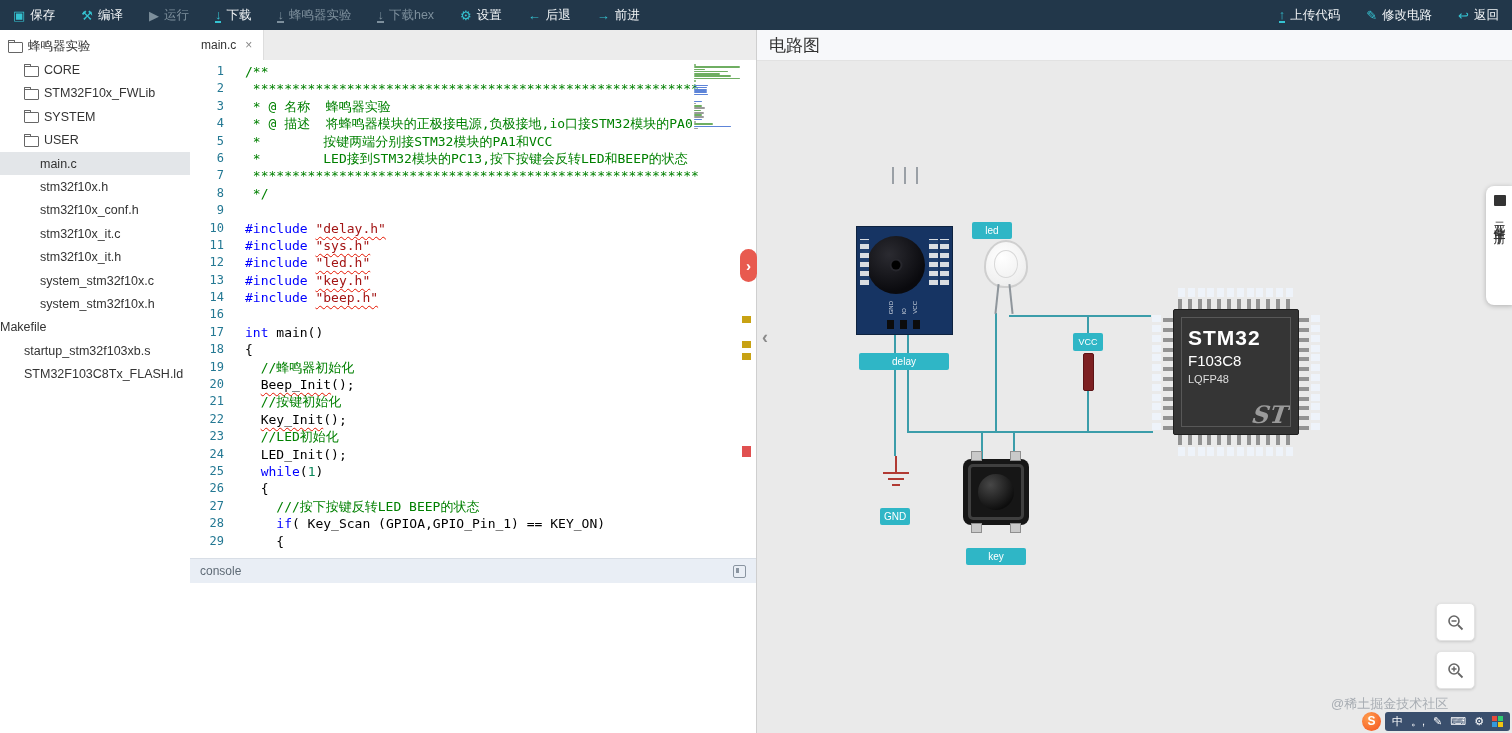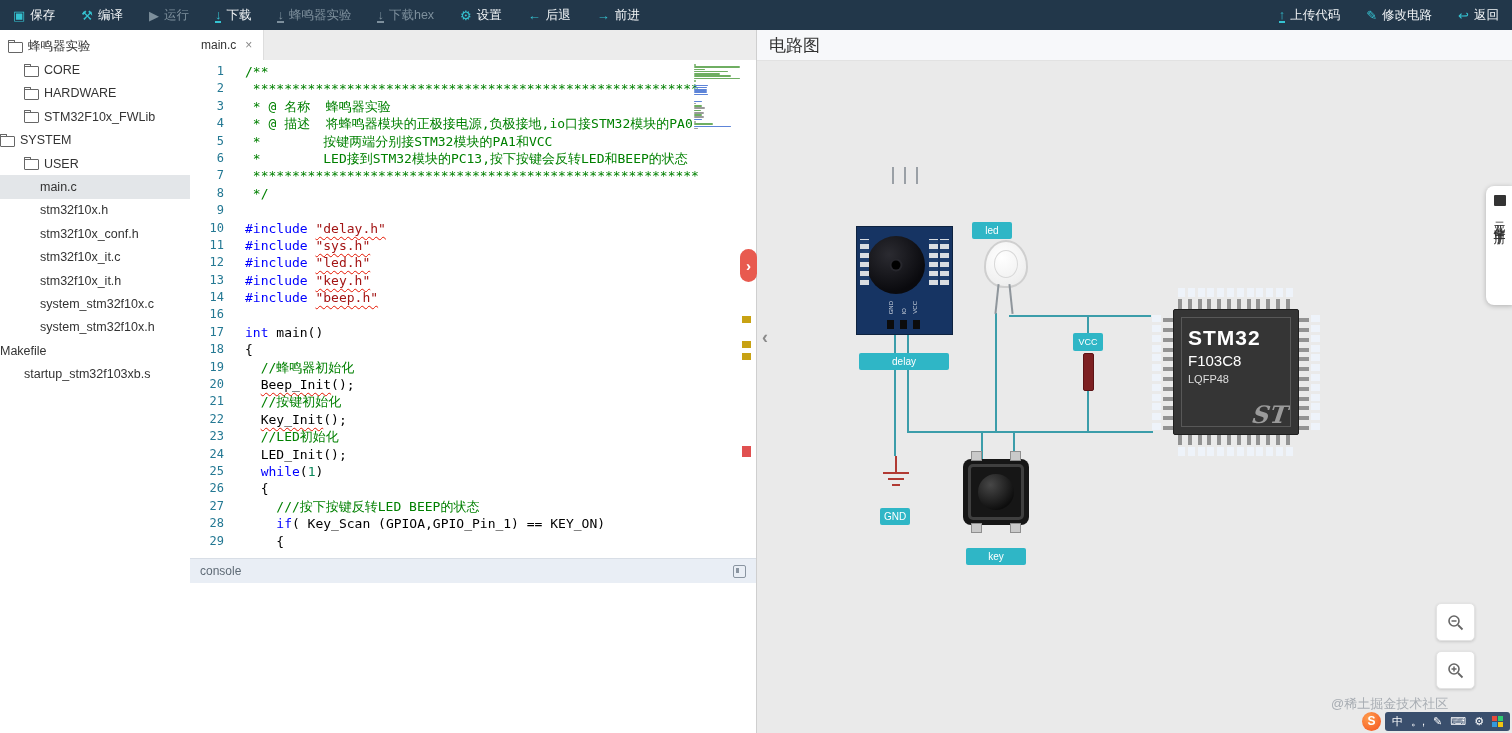--- a/index.html
+++ b/index.html
@@ -241,27 +241,23 @@
       <div class="tree-row" style="padding-left: 8px;">
         <span class="folder-icon"></span>
         <span class="tree-label">蜂鸣器实验</span>
       </div>
       <div class="tree-row" style="padding-left: 24px;">
         <span class="folder-icon"></span>
         <span class="tree-label">CORE</span>
       </div>
       <div class="tree-row" style="padding-left: 24px;">
         <span class="folder-icon"></span>
-        <span class="tree-label">HARDWARE</span>
+        <span class="tree-label">STM32F10x_FWLib</span>
       </div>
       <div class="tree-row" style="padding-left: 24px;">
-        <span class="folder-icon"></span>
-        <span class="tree-label">STM32F10x_FWLib</span>
-      </div>
-      <div class="tree-row" style="">
         <span class="folder-icon"></span>
         <span class="tree-label">SYSTEM</span>
       </div>
       <div class="tree-row" style="padding-left: 24px;">
         <span class="folder-icon"></span>
         <span class="tree-label">USER</span>
       </div>
       <div class="tree-row selected" style="padding-left: 40px;">
         <span class="tree-label">main.c</span>
       </div>
@@ -281,20 +277,23 @@
         <span class="tree-label">system_stm32f10x.c</span>
       </div>
       <div class="tree-row" style="padding-left: 40px;">
         <span class="tree-label">system_stm32f10x.h</span>
       </div>
       <div class="tree-row" style="">
         <span class="tree-label">Makefile</span>
       </div>
       <div class="tree-row" style="padding-left: 24px;">
         <span class="tree-label">startup_stm32f103xb.s</span>
+      </div>
+      <div class="tree-row" style="padding-left: 24px;">
+        <span class="tree-label">STM32F103C8Tx_FLASH.ld</span>
       </div>
     </div>
 </div>
 
 <div class="editor">
   <div class="tabbar">
     <div class="tab">
       <span>main.c</span>
       <span class="tab-close">×</span>
     </div>

